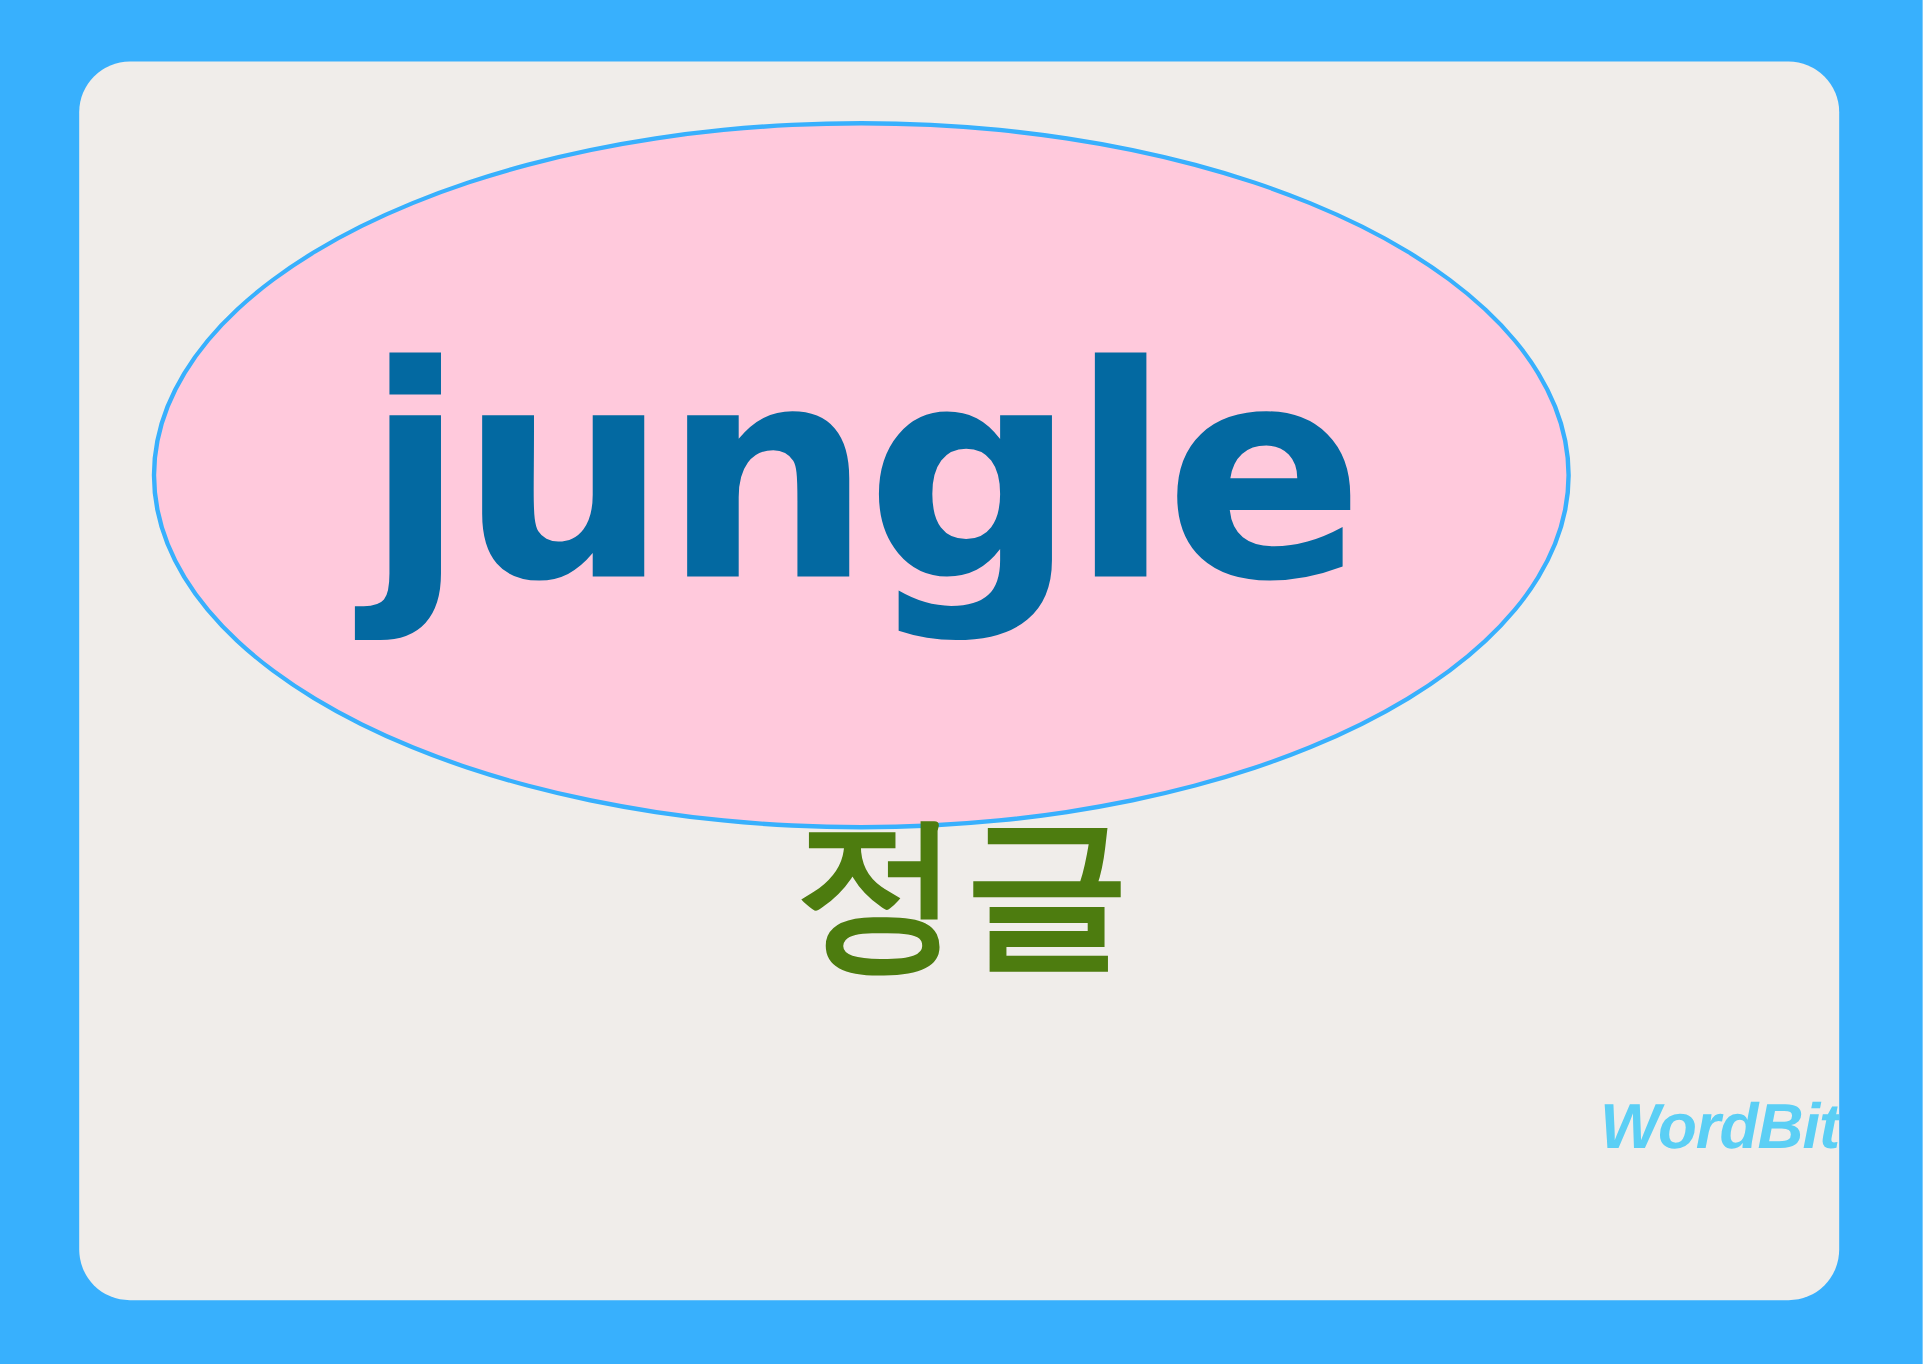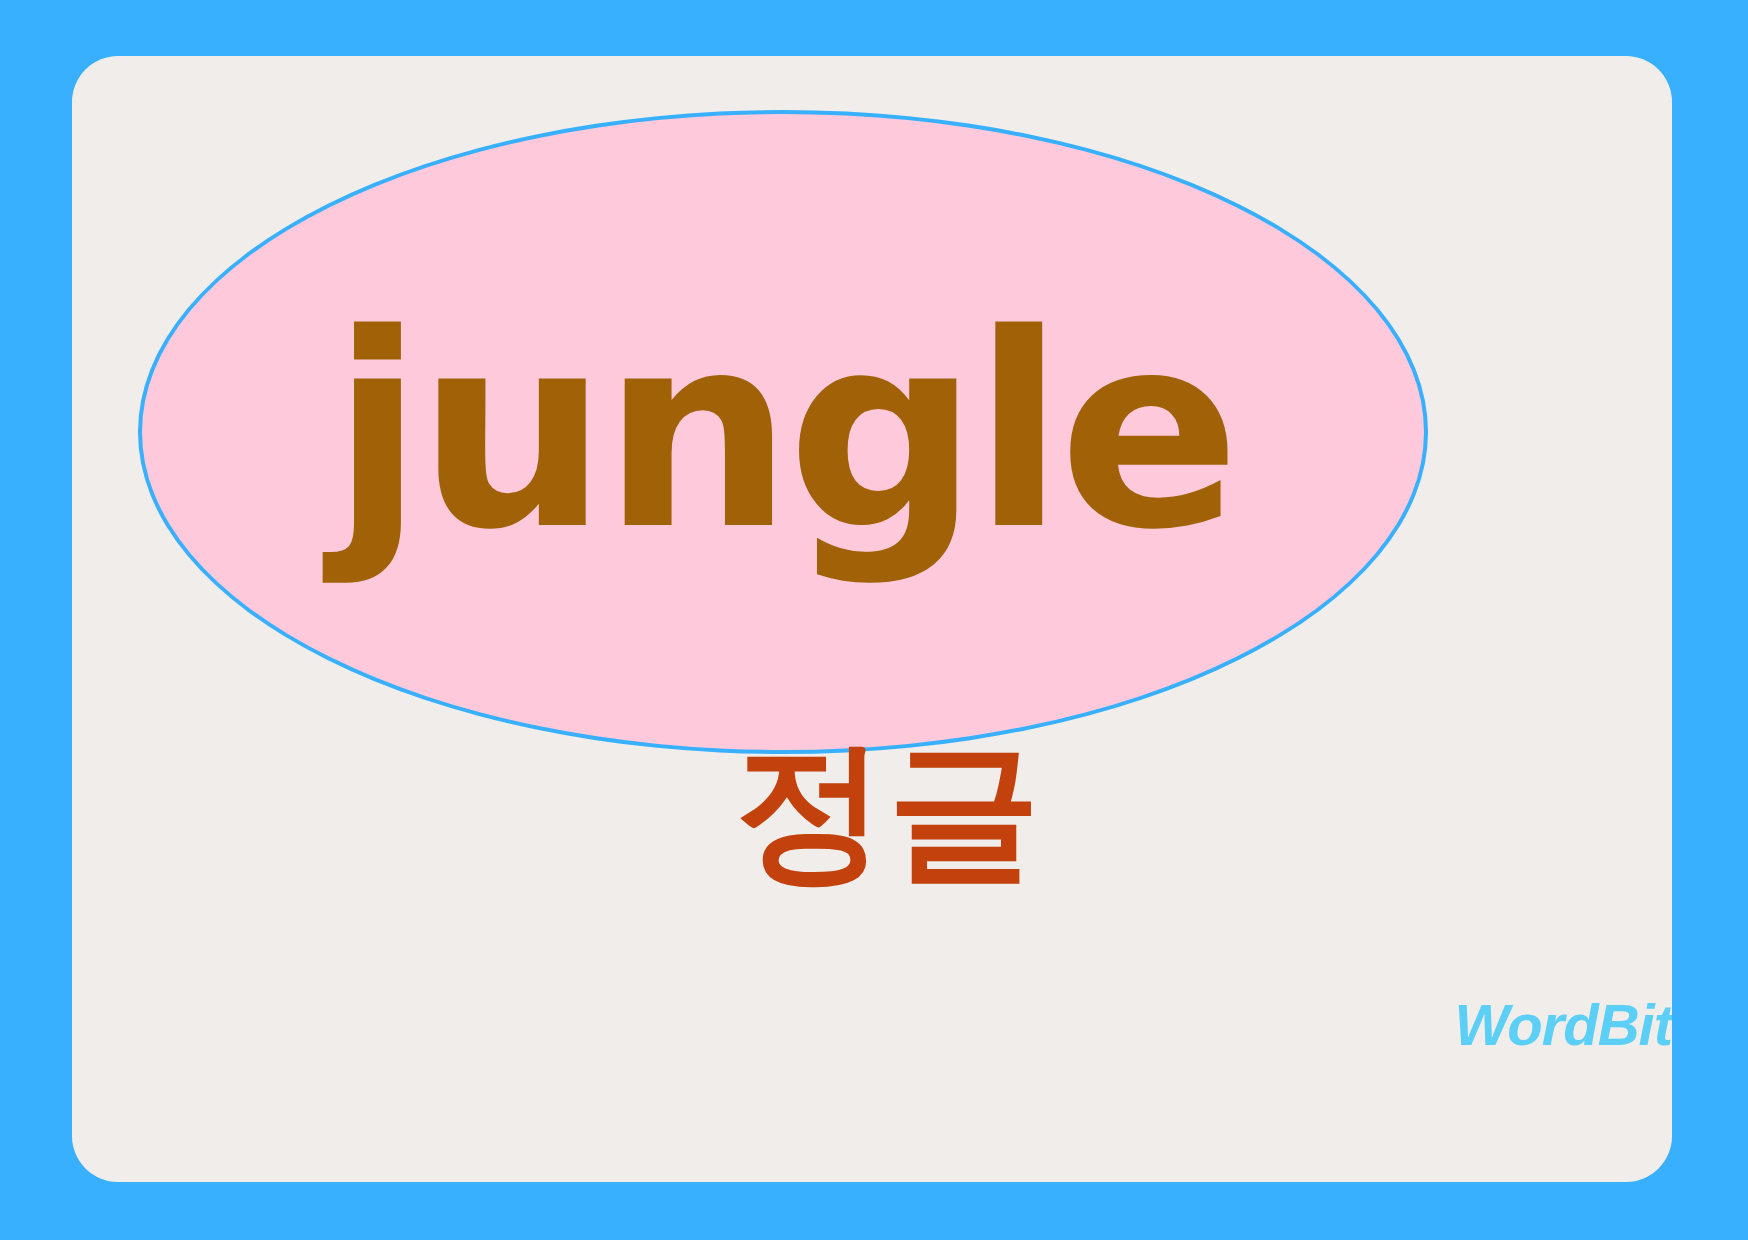--- a/index.html
+++ b/index.html
@@ -50,38 +50,38 @@
   
   #word-term {
     position: absolute;
     left: 66px;
     top: 54px;
     width: 1290px;
     height: 644px;
     display: flex;
     align-items: center;
     justify-content: center;
-    color: #a16207;
+    color: #0369a1;
     font-family: "DejaVu Sans", "Liberation Sans", sans-serif;
     font-weight: 700;
     font-size: 268px;
     line-height: 1;
     letter-spacing: -6px;
     white-space: nowrap;
     user-select: none;
   }
 
   
   #word-translation {
     position: absolute;
-    left: 16px;
+    left: 4px;
     top: 670px;
     width: 100%;
     text-align: center;
-    color: #c2410c;
+    color: #4d7c0f;
     font-family: "DejaVu Sans", "Liberation Sans", sans-serif;
     font-weight: 700;
     font-size: 152px;
     line-height: 1.12;
     letter-spacing: 2px;
     white-space: nowrap;
     user-select: none;
   }
 
   

